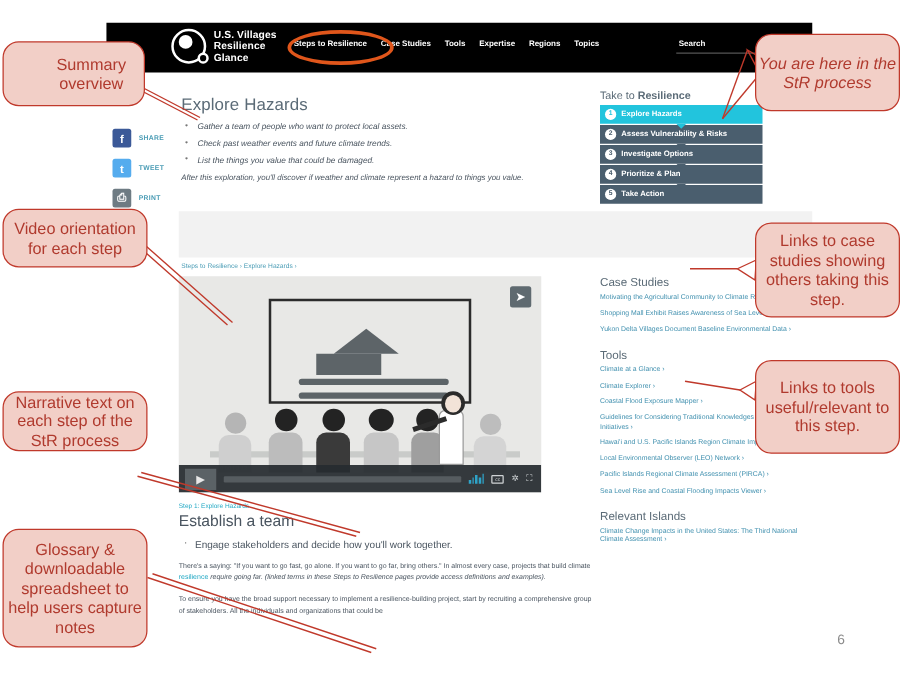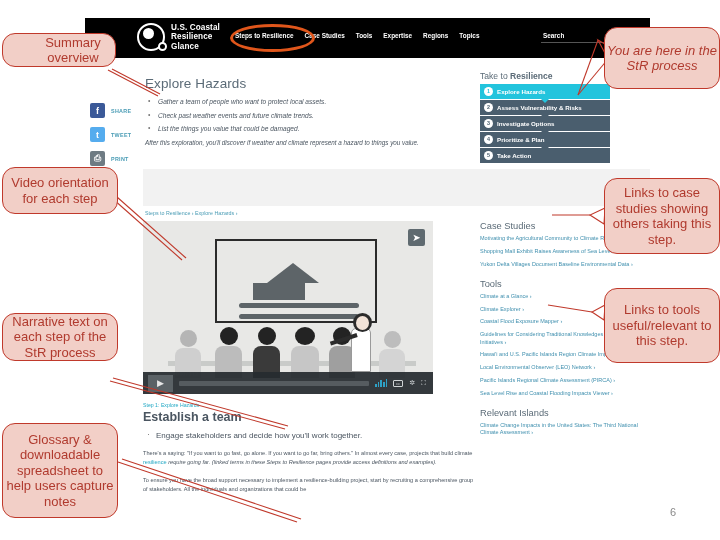--- a/index.html
+++ b/index.html
@@ -90,21 +90,21 @@
 
   
   .rightcol { position:absolute; left:395px; top:203px; width:172px; }
   .rc-h { color:#5b6b77; font-size:9.3px; font-weight:300; margin:0 0 4px 0; }
   .rc-h.sp { margin-top:11px; }
   .rc-link { color:#3f8fae; font-size:5.5px; line-height:7.3px; margin-bottom:5.5px; }
 
   
   .narr { position:absolute; left:58px; top:384px; width:335px; }
   .narr-step { color:#22a8c4; font-size:5.2px; margin-bottom:2px; }
-  .narr-h { color:#4a5560; font-size:12.5px; font-weight:700; margin:0 0 7px 0; }
+  .narr-h { color:#4a5560; font-size:12.5px; font-weight:400; margin:0 0 7px 0; }
   .narr-bullet { position:relative; padding-left:13px; color:#4a5560; font-size:8px; margin-bottom:9px; }
   .narr-bullet:before { content:"·"; position:absolute; left:4px; top:-2px; font-size:9px; color:#777; }
   .narr-p { color:#4a5560; font-size:5.6px; line-height:9.4px; margin:0 0 8px 0; }
   .narr-p i { font-style:italic; }
   .narr-p a { color:#22a8c4; text-decoration:none; }
 
   
   .callout {
     position:absolute; background:#f2cfc7; border:1.1px solid #c0392b;
     border-radius:13px; color:#b03a2e; text-align:center;
@@ -119,21 +119,21 @@
 </head>
 <body>
 
 <div id="screenshot">
 
   <div class="navbar">
     <div class="brand">
       <div class="brand-logo"></div>
       <div class="brand-gear"></div>
       <div class="brand-text">
-        <div>U.S. Coastal</div>
+        <div>U.S. Villages</div>
         <div>Resilience</div>
         <div>Glance</div>
       </div>
     </div>
     <div class="navlinks">
       <span>Steps to Resilience</span>
       <span>Case Studies</span>
       <span>Tools</span>
       <span>Expertise</span>
       <span>Regions</span>
@@ -297,21 +297,21 @@
   <line x1="122" y1="459" x2="301" y2="519" stroke="#c0392b" stroke-width="1.1"></line>
   <polygon points="598,40 610,47 608,59" fill="none" stroke="#c0392b" stroke-width="1.1"></polygon>
   <line x1="598" y1="40" x2="578" y2="95" stroke="#c0392b" stroke-width="1.1"></line>
   <line x1="608" y1="59" x2="578" y2="95" stroke="#c0392b" stroke-width="1.1"></line>
   <polygon points="605,208 590,215 604,224" fill="none" stroke="#c0392b" stroke-width="1.1"></polygon>
   <line x1="590" y1="215" x2="552" y2="215" stroke="#c0392b" stroke-width="1.1"></line>
   <polygon points="605,305 592,312 604,320" fill="none" stroke="#c0392b" stroke-width="1.1"></polygon>
   <line x1="592" y1="312" x2="548" y2="305" stroke="#c0392b" stroke-width="1.1"></line>
 </svg>
 
-<div class="callout" style="left:2px;top:33px;width:114px;height:34px;padding-left:28px;">
+<div class="callout" style="left:2px;top:33px;width:114px;height:52px;padding-left:28px;">
   <span>Summary overview</span>
 </div>
 
 <div class="callout" style="left:604px;top:27px;width:116px;height:62px;font-style:italic;">
   <span>You are here in the StR process</span>
 </div>
 
 <div class="callout" style="left:2px;top:167px;width:116px;height:47px;">
   <span>Video orientation for each step</span>
 </div>

